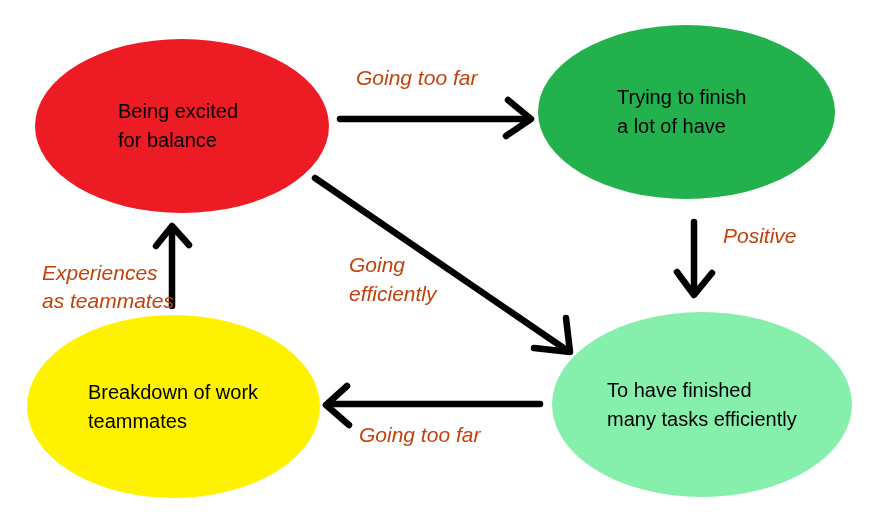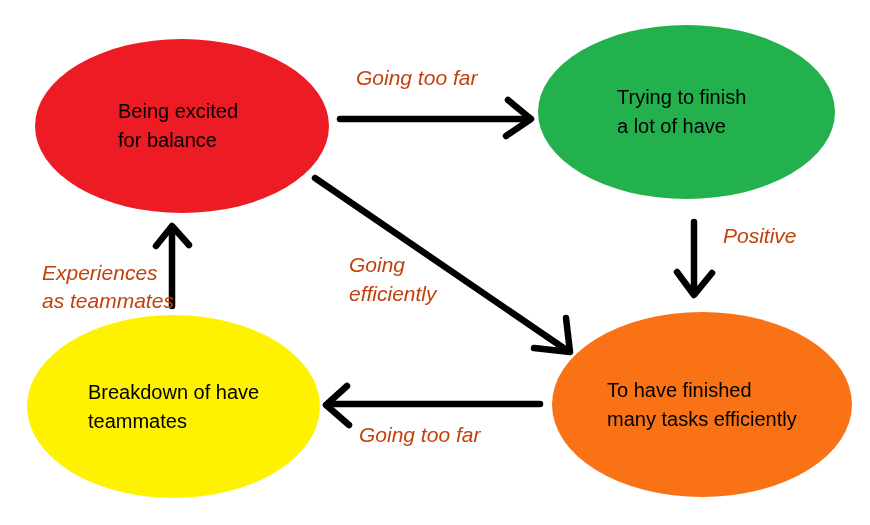--- a/index.html
+++ b/index.html
@@ -77,30 +77,30 @@
     </div>
   </div>
 
   <div class="node" id="node-trying" style="background: rgb(34, 177, 76);">
     <div class="node-text">
       <span>Trying to finish</span>
       <span>a lot of have</span>
     </div>
   </div>
 
-  <div class="node" id="node-finished" style="background: #f97316;">
+  <div class="node" id="node-finished" style="background: #86efac;">
     <div class="node-text">
       <span>To have finished</span>
       <span>many tasks efficiently</span>
     </div>
   </div>
 
   <div class="node" id="node-breakdown" style="background: rgb(255, 242, 0);">
     <div class="node-text">
-      <span>Breakdown of have</span>
+      <span>Breakdown of work</span>
       <span>teammates</span>
     </div>
   </div>
 
   <svg class="arrows" viewBox="0 0 870 525" xmlns="http://www.w3.org/2000/svg">
     <g stroke="#000000" stroke-width="6.5" fill="none" stroke-linecap="round" stroke-linejoin="round">
 
       <path d="M340,119 L524,119"></path>
       <path d="M508,100 L531,119 L506,136"></path>
 

